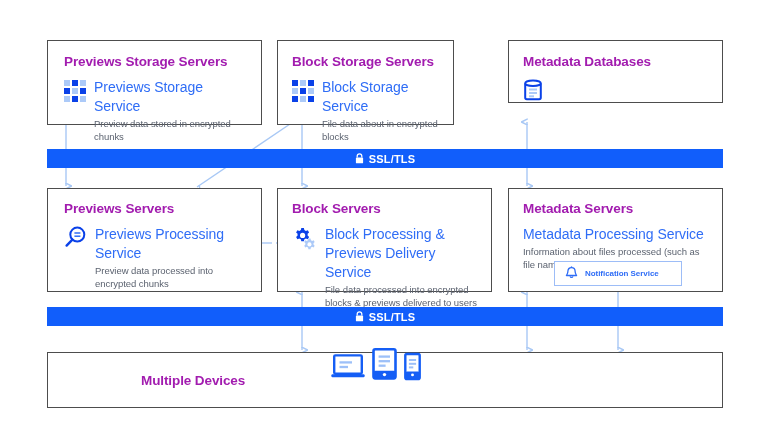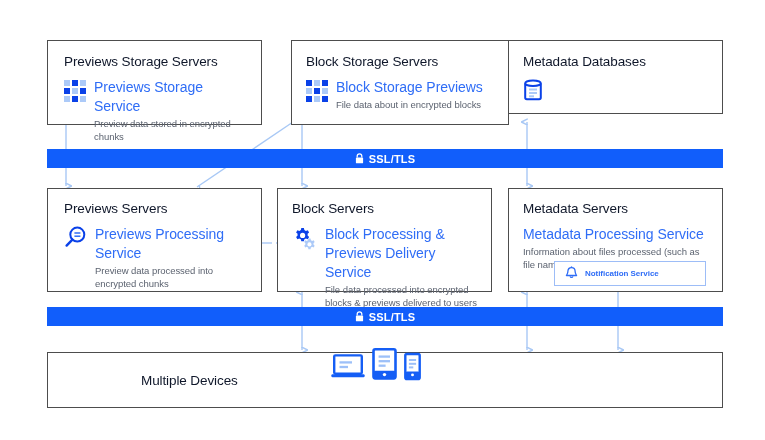--- a/index.html
+++ b/index.html
@@ -17,22 +17,22 @@
 
   
   .node {
     position: absolute;
     background: #ffffff;
     border: 1px solid #4d4d4d;
     z-index: 3;
   }
   .node-title {
     font-size: 13.5px;
-    font-weight: normal;
-    color: #0f172a;
+    font-weight: bold;
+    color: #a21caf;
     letter-spacing: -0.1px;
     line-height: 1.1;
   }
   .svc-row { display: flex; align-items: flex-start; gap: 8px; }
   .svc-text { flex: 1; }
   .svc-name {
     font-size: 14px;
     color: #2f6df6;
     line-height: 1.35;
     letter-spacing: -0.05px;
@@ -155,44 +155,44 @@
             <i class="sq-l"></i>
         </span>
         <span class="svc-text">
           <span class="svc-name" style="display:block;">Previews Storage Service</span>
           <span class="svc-desc" style="display:block;">Preview data stored in encrypted chunks</span>
         </span>
       </div>
     </div>
   </div>
 
-  <div class="node" style="left:291px; top:40px; width:218px; height:85px;">
+  <div class="node" style="left:277px; top:40px; width:177px; height:85px;">
     <div style="padding:14px 10px 0 14px;">
       <div class="node-title">Block Storage Servers</div>
       <div class="svc-row" style="margin-top:8px;">
         <span class="grid-icon">
           <i class="sq-d"></i>
             <i class="sq-l"></i>
             <i class="sq-d"></i>
           <i class="sq-l"></i>
             <i class="sq-d"></i>
             <i class="sq-l"></i>
           <i class="sq-d"></i>
             <i class="sq-l"></i>
             <i class="sq-d"></i>
         </span>
         <span class="svc-text">
-          <span class="svc-name" style="display:block;">Block Storage Previews</span>
+          <span class="svc-name" style="display:block;">Block Storage Service</span>
           <span class="svc-desc" style="display:block;">File data about in encrypted blocks</span>
         </span>
       </div>
     </div>
   </div>
 
-  <div class="node" style="left:508px; top:40px; width:215px; height:74px;">
+  <div class="node" style="left:508px; top:40px; width:215px; height:63px;">
     <div style="padding:14px 10px 0 14px;">
       <div class="node-title">Metadata Databases</div>
       <div class="svc-row" style="margin-top:8px;">
         <span style="flex:none; margin-top:1px;">
           <svg width="20" height="24" viewBox="0 0 20 24">
             <rect x="2.2" y="4.2" width="15.6" height="16" rx="1.6" fill="#ffffff" stroke="#0a41e8" stroke-width="2"></rect>
             <ellipse cx="10" cy="4.2" rx="7.8" ry="2.8" fill="#ffffff" stroke="#0a41e8" stroke-width="2"></ellipse>
             <line x1="6" y1="10.5" x2="14" y2="10.5" stroke="#accaf8" stroke-width="2"></line>
             <line x1="6" y1="14" x2="14" y2="14" stroke="#accaf8" stroke-width="2"></line>
             <line x1="6" y1="17.3" x2="11" y2="17.3" stroke="#accaf8" stroke-width="2"></line>
@@ -269,21 +269,21 @@
   <div class="node" style="left:508px; top:188px; width:215px; height:104px;">
     <div style="padding:13px 12px 0 14px;">
       <div class="node-title">Metadata Servers</div>
       <div style="margin-top:8px;">
         <span class="svc-name" style="display:block;">Metadata Processing Service</span>
         <span class="svc-desc" style="display:block;">Information about files processed (such as file name &amp; type)</span>
       </div>
     </div>
   </div>
 
-  <div class="notif" style="left:554px; top:261px; width:152px;">
+  <div class="notif" style="left:554px; top:261px; width:128px;">
     <span>
       <svg width="13" height="15" viewBox="0 0 13 15">
         <path d="M6.5,1.7 c-2.25,0 -3.6,1.55 -3.6,3.6 c0,2.6 -0.95,3.35 -1.5,4.2 h10.2
                  c-0.55,-0.85 -1.5,-1.6 -1.5,-4.2 c0,-2.05 -1.35,-3.6 -3.6,-3.6 z" fill="none" stroke="#2f6df6" stroke-width="1.3" stroke-linejoin="round"></path>
         <line x1="6.5" y1="0.4" x2="6.5" y2="1.8" stroke="#2f6df6" stroke-width="1.3"></line>
         <path d="M5.1,10.3 a1.45,1.45 0 0 0 2.8,0" fill="none" stroke="#2f6df6" stroke-width="1.3"></path>
       </svg>
     </span>
     <span class="notif-label">Notification Service</span>
   </div>

